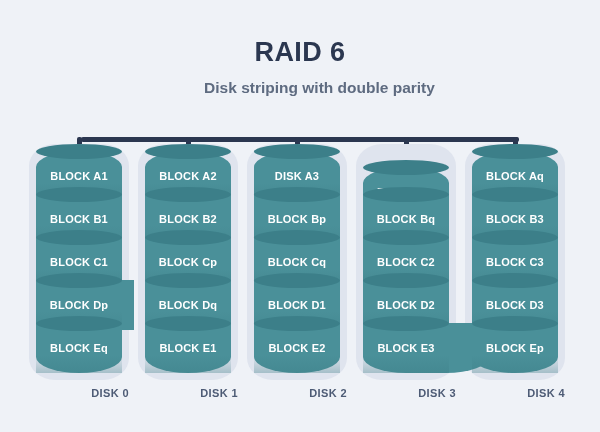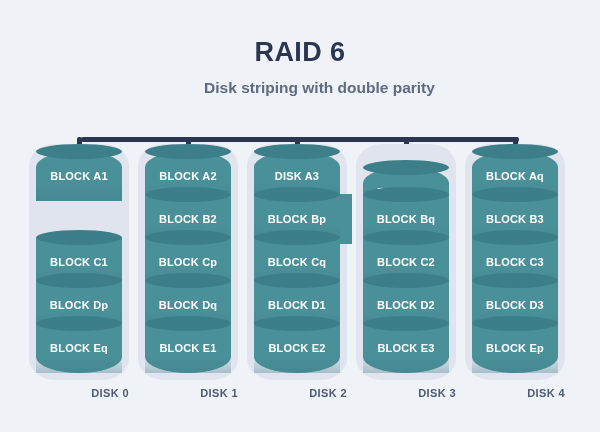--- a/index.html
+++ b/index.html
@@ -174,152 +174,157 @@
 
   <div class="disks" id="disks">
       <div class="disk" style="left: 36px;">
         <div class="disk-casing"></div>
         <div class="stack">
           <div class="block first" style="top: 0px; z-index: 10;">
             <div class="cap"></div>
             <div class="body-shade"></div>
             <div class="block-label">BLOCK A1</div>
           </div>
+          <div class="block" style="top: 43px; z-index: 11;">
+            <div class="cap"></div>
+            <div class="body-shade"></div>
+            <div class="block-label">BLOCK B1</div>
+          </div>
           <div class="block" style="top: 86px; z-index: 12;">
             <div class="cap"></div>
             <div class="body-shade"></div>
             <div class="block-label">BLOCK C1</div>
           </div>
+          <div class="block" style="top: 129px; z-index: 13; padding-left: 12px;">
+            <div class="cap"></div>
+            <div class="body-shade"></div>
+            <div class="block-label">BLOCK Dp</div>
+          </div>
+          <div class="block last" style="top: 172px; z-index: 14;">
+            <div class="cap"></div>
+            <div class="body-shade"></div>
+            <div class="block-label">BLOCK Eq</div>
+          </div>
+        </div>
+        <div class="disk-label">DISK 0</div>
+      </div>
+      <div class="disk" style="left: 145px;">
+        <div class="disk-casing"></div>
+        <div class="stack">
+          <div class="block first" style="top: 0px; z-index: 10;">
+            <div class="cap"></div>
+            <div class="body-shade"></div>
+            <div class="block-label">BLOCK A2</div>
+          </div>
+          <div class="block" style="top: 43px; z-index: 11;">
+            <div class="cap"></div>
+            <div class="body-shade"></div>
+            <div class="block-label">BLOCK B2</div>
+          </div>
+          <div class="block" style="top: 86px; z-index: 12;">
+            <div class="cap"></div>
+            <div class="body-shade"></div>
+            <div class="block-label">BLOCK Cp</div>
+          </div>
           <div class="block" style="top: 129px; z-index: 13;">
             <div class="cap"></div>
             <div class="body-shade"></div>
-            <div class="block-label">BLOCK Dp</div>
+            <div class="block-label">BLOCK Dq</div>
           </div>
           <div class="block last" style="top: 172px; z-index: 14;">
             <div class="cap"></div>
             <div class="body-shade"></div>
-            <div class="block-label">BLOCK Eq</div>
-          </div>
-        </div>
-        <div class="disk-label">DISK 0</div>
-      </div>
-      <div class="disk" style="left: 145px;">
+            <div class="block-label">BLOCK E1</div>
+          </div>
+        </div>
+        <div class="disk-label">DISK 1</div>
+      </div>
+      <div class="disk" style="left: 254px;">
         <div class="disk-casing"></div>
         <div class="stack">
           <div class="block first" style="top: 0px; z-index: 10;">
             <div class="cap"></div>
             <div class="body-shade"></div>
-            <div class="block-label">BLOCK A2</div>
-          </div>
-          <div class="block" style="top: 43px; z-index: 11;">
-            <div class="cap"></div>
-            <div class="body-shade"></div>
-            <div class="block-label">BLOCK B2</div>
+            <div class="block-label">DISK A3</div>
+          </div>
+          <div class="block" style="top: 43px; z-index: 11;">
+            <div class="cap"></div>
+            <div class="body-shade"></div>
+            <div class="block-label">BLOCK Bp</div>
+          </div>
+          <div class="block" style="top: 86px; z-index: 12; text-decoration: underline;">
+            <div class="cap"></div>
+            <div class="body-shade"></div>
+            <div class="block-label">BLOCK Cq</div>
+          </div>
+          <div class="block" style="top: 129px; z-index: 13;">
+            <div class="cap"></div>
+            <div class="body-shade"></div>
+            <div class="block-label">BLOCK D1</div>
+          </div>
+          <div class="block last" style="top: 172px; z-index: 14;">
+            <div class="cap"></div>
+            <div class="body-shade"></div>
+            <div class="block-label">BLOCK E2</div>
+          </div>
+        </div>
+        <div class="disk-label">DISK 2</div>
+      </div>
+      <div class="disk" style="left: 363px;">
+        <div class="disk-casing"></div>
+        <div class="stack">
+          <div class="block first" style="top: 16px; z-index: 10;">
+            <div class="cap"></div>
+            <div class="body-shade"></div>
+            <div class="block-label">BLOCK Ap</div>
+          </div>
+          <div class="block" style="top: 43px; z-index: 11;">
+            <div class="cap"></div>
+            <div class="body-shade"></div>
+            <div class="block-label">BLOCK Bq</div>
           </div>
           <div class="block" style="top: 86px; z-index: 12;">
             <div class="cap"></div>
             <div class="body-shade"></div>
-            <div class="block-label">BLOCK Cp</div>
+            <div class="block-label">BLOCK C2</div>
           </div>
           <div class="block" style="top: 129px; z-index: 13;">
             <div class="cap"></div>
             <div class="body-shade"></div>
-            <div class="block-label">BLOCK Dq</div>
-          </div>
-          <div class="block last" style="top: 172px; z-index: 14;">
-            <div class="cap"></div>
-            <div class="body-shade"></div>
-            <div class="block-label">BLOCK E1</div>
-          </div>
-        </div>
-        <div class="disk-label">DISK 1</div>
-      </div>
-      <div class="disk" style="left: 254px;">
+            <div class="block-label">BLOCK D2</div>
+          </div>
+          <div class="block last" style="top: 172px; z-index: 14; padding-left: 40px;">
+            <div class="cap"></div>
+            <div class="body-shade"></div>
+            <div class="block-label">BLOCK E3</div>
+          </div>
+        </div>
+        <div class="disk-label">DISK 3</div>
+      </div>
+      <div class="disk" style="left: 472px;">
         <div class="disk-casing"></div>
         <div class="stack">
           <div class="block first" style="top: 0px; z-index: 10;">
             <div class="cap"></div>
             <div class="body-shade"></div>
-            <div class="block-label">DISK A3</div>
-          </div>
-          <div class="block" style="top: 43px; z-index: 11; padding-left: 12px;">
-            <div class="cap"></div>
-            <div class="body-shade"></div>
-            <div class="block-label">BLOCK Bp</div>
-          </div>
-          <div class="block" style="top: 86px; z-index: 12; text-decoration: underline;">
-            <div class="cap"></div>
-            <div class="body-shade"></div>
-            <div class="block-label">BLOCK Cq</div>
+            <div class="block-label">BLOCK Aq</div>
+          </div>
+          <div class="block" style="top: 43px; z-index: 11;">
+            <div class="cap"></div>
+            <div class="body-shade"></div>
+            <div class="block-label">BLOCK B3</div>
+          </div>
+          <div class="block" style="top: 86px; z-index: 12;">
+            <div class="cap"></div>
+            <div class="body-shade"></div>
+            <div class="block-label">BLOCK C3</div>
           </div>
           <div class="block" style="top: 129px; z-index: 13;">
             <div class="cap"></div>
             <div class="body-shade"></div>
-            <div class="block-label">BLOCK D1</div>
-          </div>
-          <div class="block last" style="top: 172px; z-index: 14;">
-            <div class="cap"></div>
-            <div class="body-shade"></div>
-            <div class="block-label">BLOCK E2</div>
-          </div>
-        </div>
-        <div class="disk-label">DISK 2</div>
-      </div>
-      <div class="disk" style="left: 363px;">
-        <div class="disk-casing"></div>
-        <div class="stack">
-          <div class="block first" style="top: 16px; z-index: 10;">
-            <div class="cap"></div>
-            <div class="body-shade"></div>
-            <div class="block-label">BLOCK Ap</div>
-          </div>
-          <div class="block" style="top: 43px; z-index: 11;">
-            <div class="cap"></div>
-            <div class="body-shade"></div>
-            <div class="block-label">BLOCK Bq</div>
-          </div>
-          <div class="block" style="top: 86px; z-index: 12;">
-            <div class="cap"></div>
-            <div class="body-shade"></div>
-            <div class="block-label">BLOCK C2</div>
-          </div>
-          <div class="block" style="top: 129px; z-index: 13;">
-            <div class="cap"></div>
-            <div class="body-shade"></div>
-            <div class="block-label">BLOCK D2</div>
-          </div>
-          <div class="block last" style="top: 172px; z-index: 14;">
-            <div class="cap"></div>
-            <div class="body-shade"></div>
-            <div class="block-label">BLOCK E3</div>
-          </div>
-        </div>
-        <div class="disk-label">DISK 3</div>
-      </div>
-      <div class="disk" style="left: 472px;">
-        <div class="disk-casing"></div>
-        <div class="stack">
-          <div class="block first" style="top: 0px; z-index: 10;">
-            <div class="cap"></div>
-            <div class="body-shade"></div>
-            <div class="block-label">BLOCK Aq</div>
-          </div>
-          <div class="block" style="top: 43px; z-index: 11;">
-            <div class="cap"></div>
-            <div class="body-shade"></div>
-            <div class="block-label">BLOCK B3</div>
-          </div>
-          <div class="block" style="top: 86px; z-index: 12;">
-            <div class="cap"></div>
-            <div class="body-shade"></div>
-            <div class="block-label">BLOCK C3</div>
-          </div>
-          <div class="block" style="top: 129px; z-index: 13;">
-            <div class="cap"></div>
-            <div class="body-shade"></div>
             <div class="block-label">BLOCK D3</div>
           </div>
           <div class="block last" style="top: 172px; z-index: 14; text-align: right;">
             <div class="cap"></div>
             <div class="body-shade"></div>
             <div class="block-label">BLOCK Ep</div>
           </div>
         </div>
         <div class="disk-label">DISK 4</div>
       </div>

